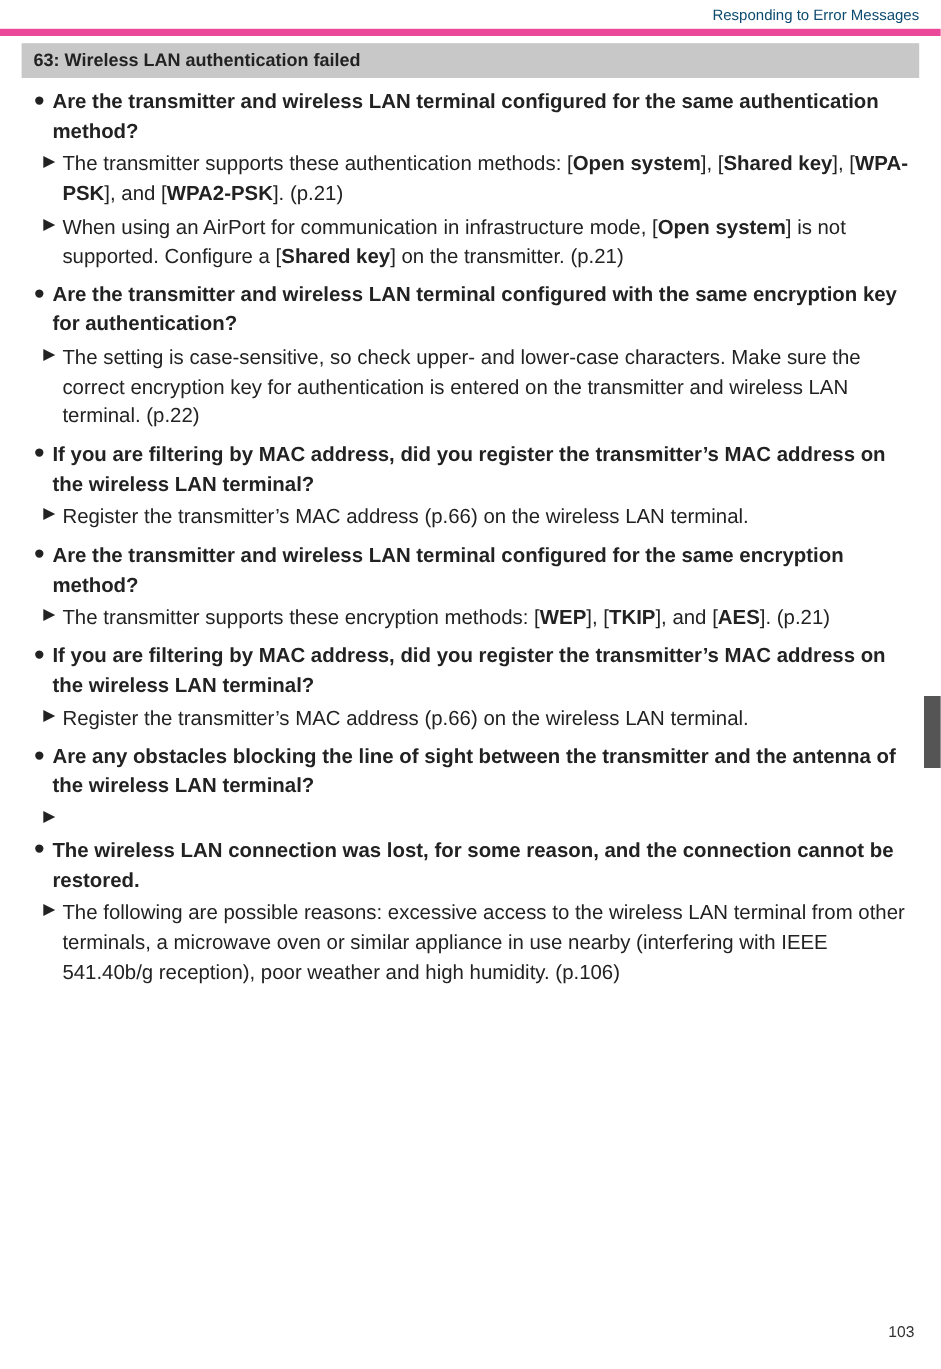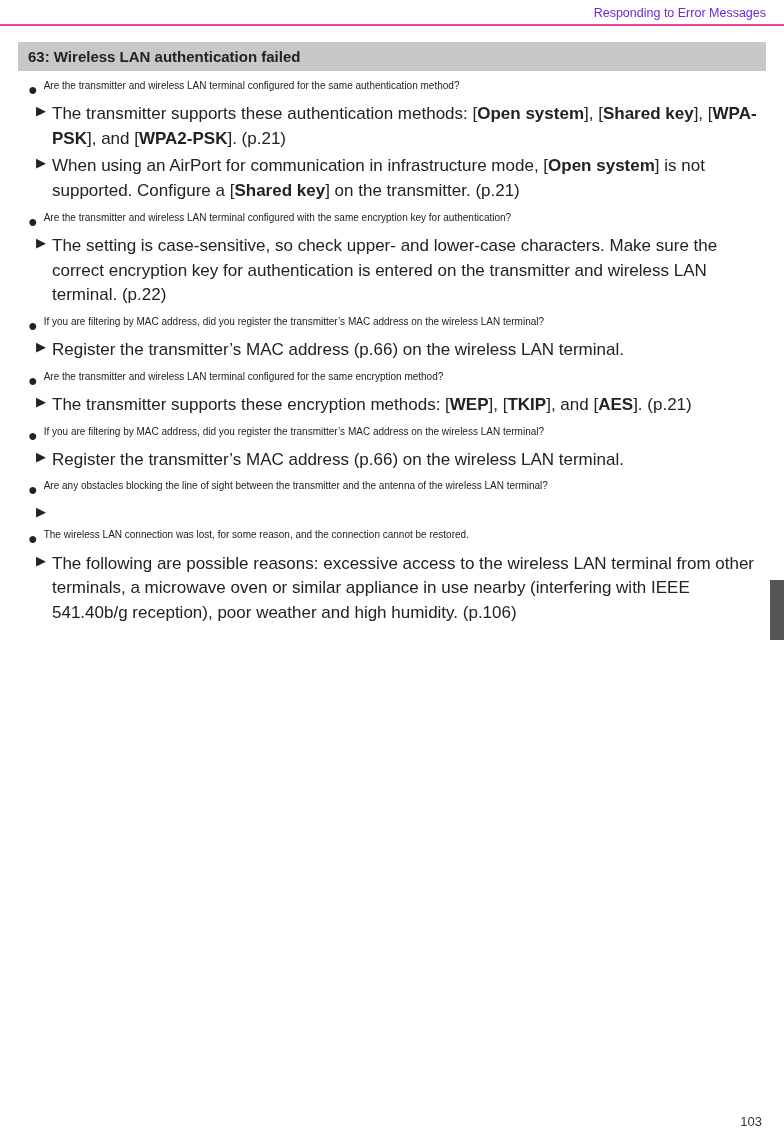--- a/index.html
+++ b/index.html
@@ -9,70 +9,70 @@
       color: #222;
       background: #fff;
       width: 784px;
       min-height: 1141px;
       position: relative;
     }
     .page-header {
       text-align: right;
       padding: 6px 18px 4px 18px;
       font-size: 12.5px;
-      color: #6d28d9;
-      border-bottom: 2px solid #ec4899;
+      color: #0c4a6e;
+      border-bottom: 6px solid #ec4899;
     }
     .content {
       padding: 0 18px 40px 18px;
     }
     .section-header {
       background: #c8c8c8;
       padding: 6px 10px;
       font-size: 15px;
       font-weight: bold;
       margin-bottom: 8px;
-      margin-top: 16px;
+      margin-top: 6px;
     }
     .bullet-item {
       display: flex;
       align-items: flex-start;
       margin: 7px 0 3px 10px;
     }
     .bullet-dot {
       font-size: 16px;
       line-height: 1.2;
       margin-right: 6px;
       flex-shrink: 0;
       margin-top: 1px;
     }
     .bullet-text {
-      font-weight: normal;
-      font-size: 10px;
+      font-weight: bold;
+      font-size: 17px;
       line-height: 1.45;
     }
     .arrow-item {
       display: flex;
       align-items: flex-start;
       margin: 3px 0 3px 18px;
     }
     .arrow-sym {
       font-size: 13px;
       line-height: 1.45;
       margin-right: 6px;
       flex-shrink: 0;
       margin-top: 0px;
     }
     .arrow-text {
       font-size: 17px;
       line-height: 1.45;
     }
     .page-number {
       position: absolute;
-      bottom: 12px;
+      bottom: 24px;
       right: 22px;
       font-size: 13px;
       color: #333;
     }
     .right-tab {
       position: absolute;
       right: 0;
       top: 580px;
       width: 14px;
       height: 60px;

